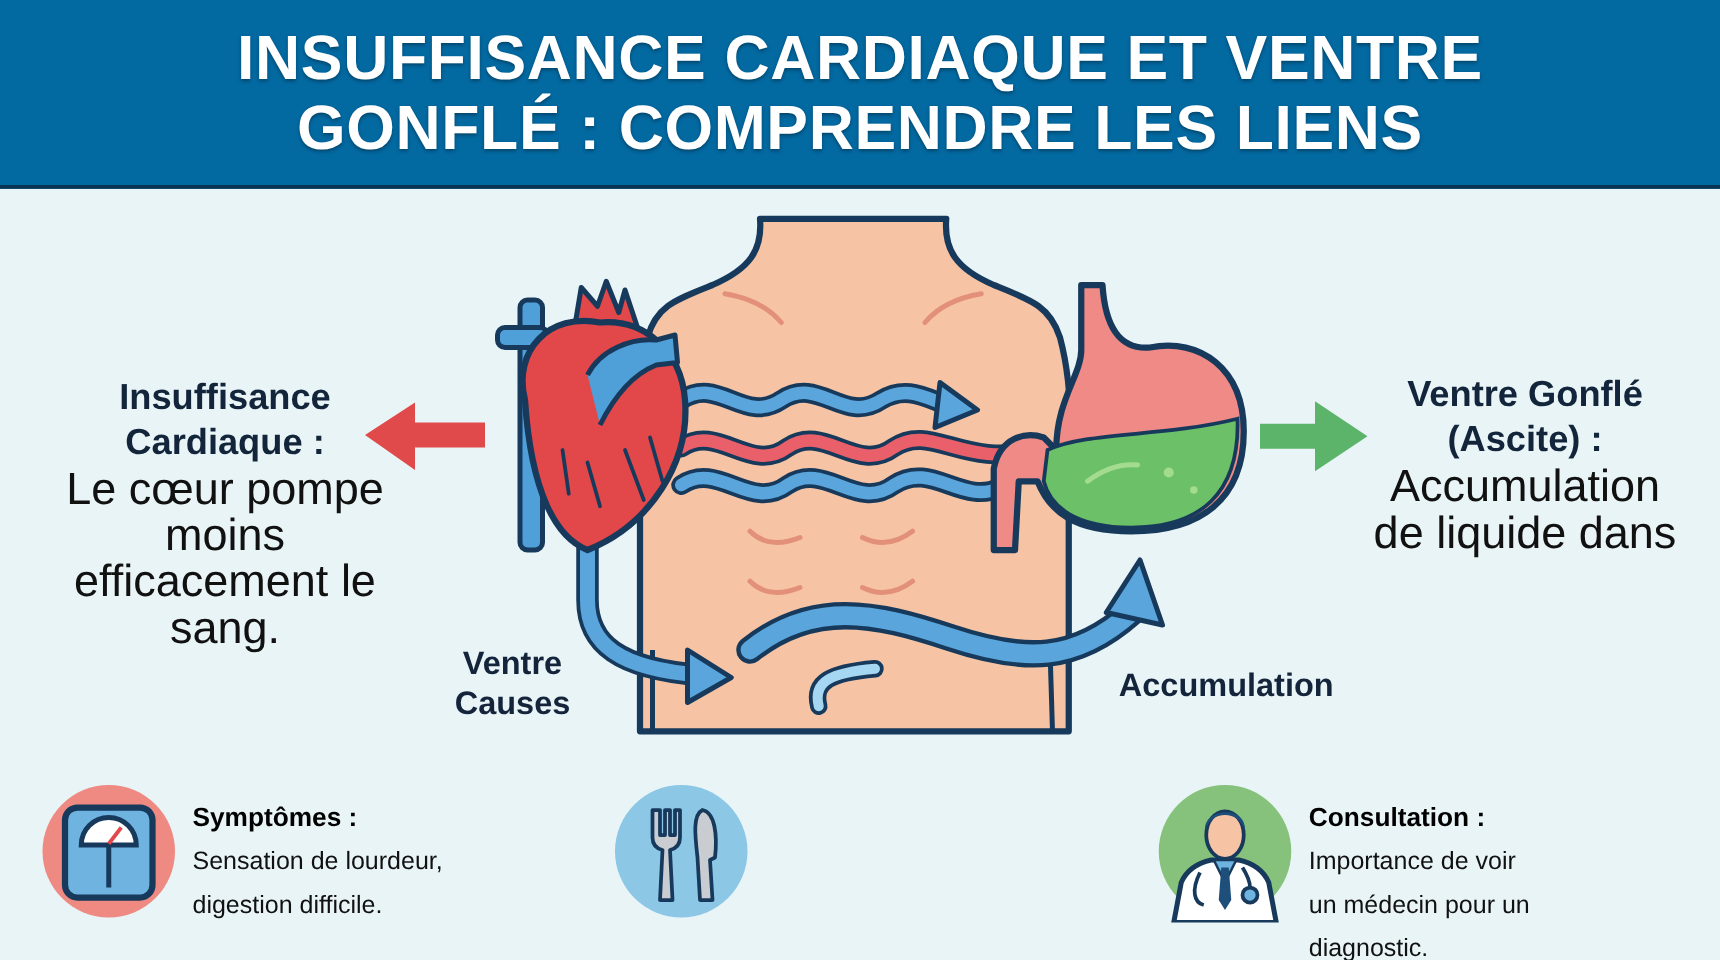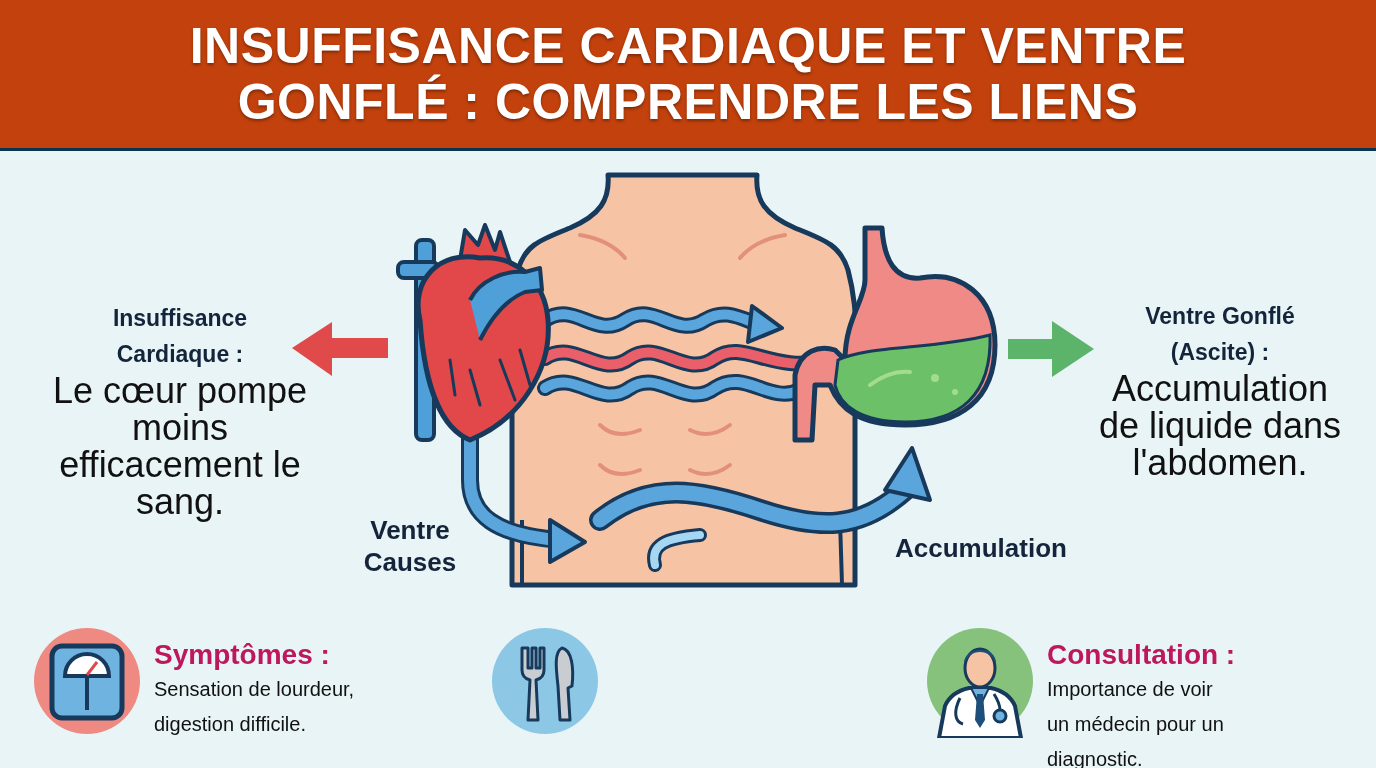--- a/index.html
+++ b/index.html
@@ -4,42 +4,42 @@
 <style>
   html, body { margin:0; padding:0; }
   body {
     width:1376px; height:768px; overflow:hidden; position:relative;
     background:#e9f4f7;
     font-family:"Liberation Sans", "DejaVu Sans", sans-serif;
     color:#111a24;
   }
   .header {
     position:absolute; left:0; top:0; width:1376px; height:148px;
-    background:#c2410c;
+    background:#0369a1;
     border-bottom:3px solid #0b3352;
     display:flex; flex-direction:column; align-items:center; justify-content:center;
   }
   .header .line {
     color:#ffffff; font-weight:700; font-size:50px; letter-spacing:0.5px;
     line-height:56px; text-transform:uppercase;
     text-shadow:0 2px 3px rgba(0,0,0,0.35);
   }
   .side-text { position:absolute; text-align:center; }
-  .side-text .title { font-weight:700; font-size:23px; line-height:36px; color:#13253b; }
+  .side-text .title { font-weight:700; font-size:29px; line-height:36px; color:#13253b; }
   .side-text .body { font-size:36px; line-height:37px; color:#111; }
   #left-text { left:40px; top:300px; width:280px; }
   #right-text { left:1085px; top:298px; width:270px; }
   .label { position:absolute; font-weight:700; font-size:26px; line-height:32px; color:#14243a; text-align:center; }
   #reflux-label { left:340px; top:514px; width:140px; }
   #oedeme-label { left:826px; top:532px; width:310px; }
   .diagram { position:absolute; left:0; top:150px; }
   .info { position:absolute; display:flex; align-items:flex-start; }
   .info .circle { width:106px; height:106px; border-radius:50%; flex:none; position:relative; overflow:hidden; }
   .info .text { margin-left:14px; margin-top:10px; }
-  .info .t { font-weight:700; font-size:28px; line-height:34px; color:#be185d; }
+  .info .t { font-weight:700; font-size:21px; line-height:34px; color:#000000; }
   .info .d { font-size:20px; line-height:35px; color:#111; }
   #info-symptoms { left:34px; top:628px; }
   #info-causes { left:492px; top:628px; }
   #info-consult { left:927px; top:628px; }
 </style>
 </head>
 <body>
 
 <div class="header">
   <div class="line">INSUFFISANCE CARDIAQUE ET VENTRE</div>
@@ -114,21 +114,20 @@
   <div class="body">moins</div>
   <div class="body">efficacement le</div>
   <div class="body">sang.</div>
 </div>
 
 <div class="side-text" id="right-text">
   <div class="title">Ventre Gonflé</div>
   <div class="title">(Ascite) :</div>
   <div class="body">Accumulation</div>
   <div class="body">de liquide dans</div>
-  <div class="body">l'abdomen.</div>
 </div>
 
 <div class="label" id="reflux-label">
   <div>Ventre</div>
   <div>Causes</div>
 </div>
 <div class="label" id="oedeme-label">
   <div>Accumulation</div>
 </div>
 

